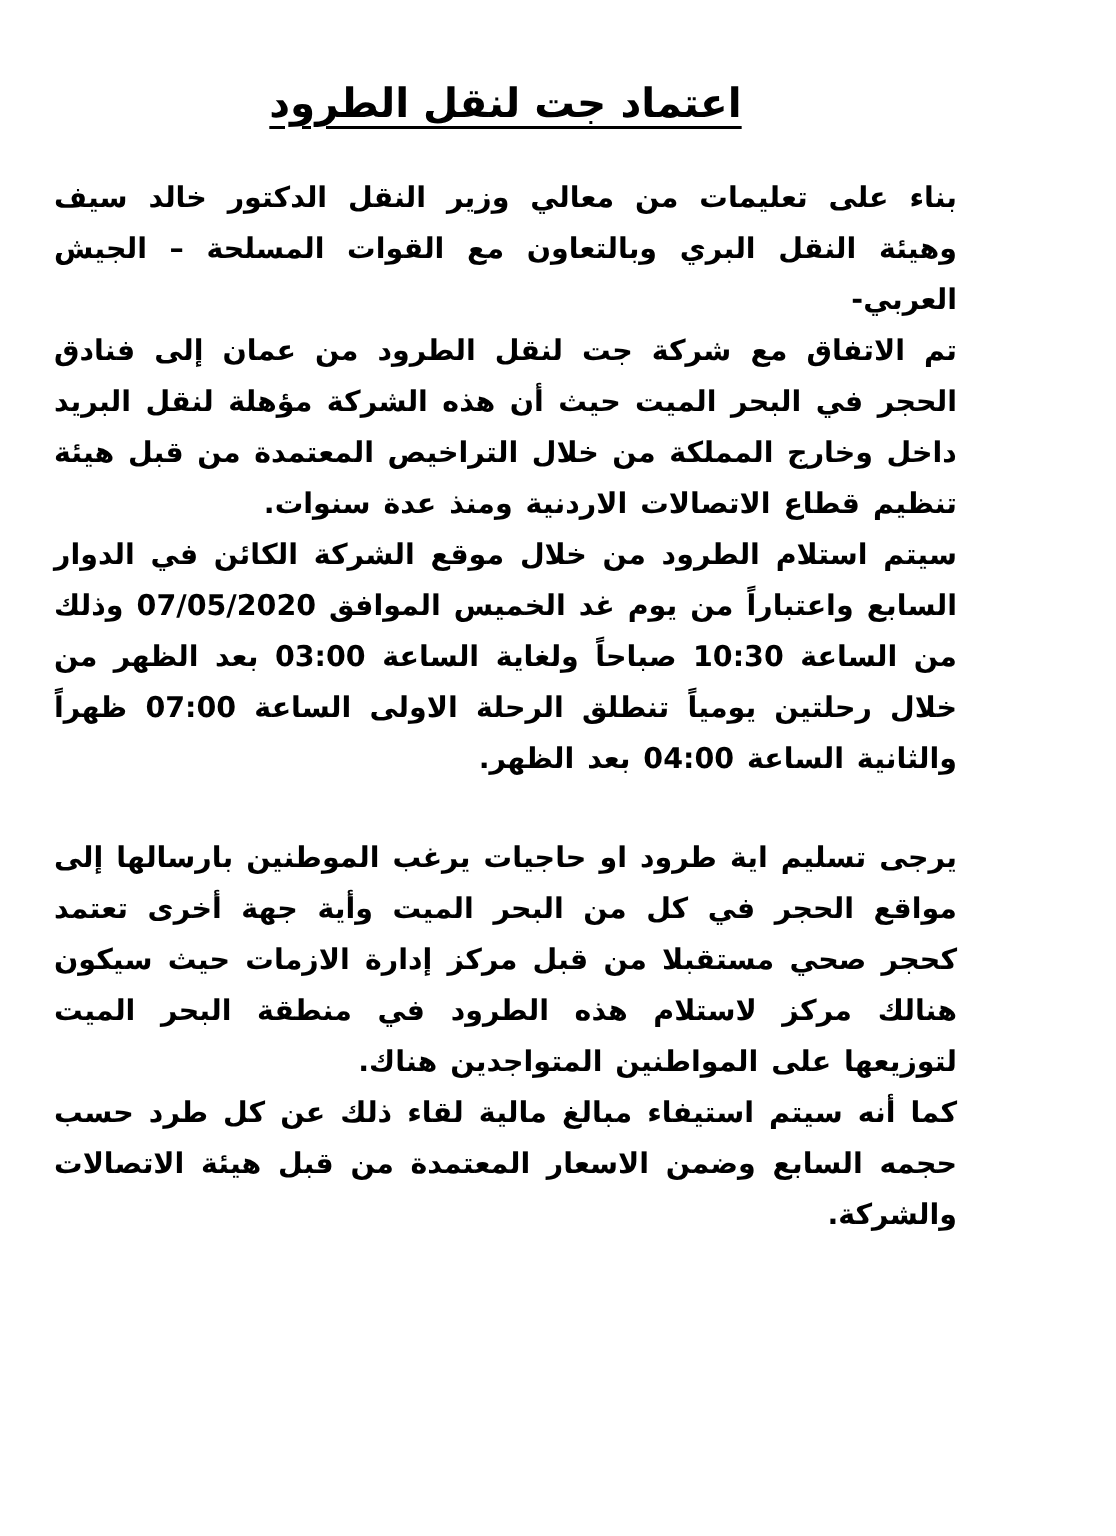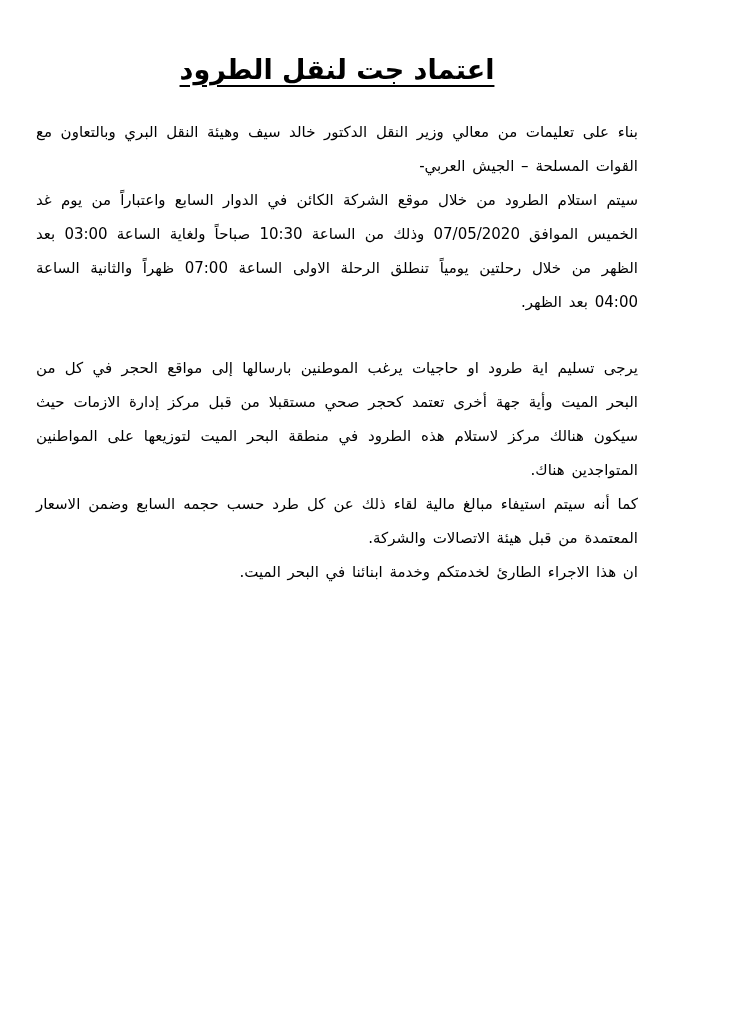--- a/index.html
+++ b/index.html
@@ -27,22 +27,22 @@
     font-weight: 700;
     text-decoration: underline;
     text-decoration-thickness: 2px;
     text-underline-offset: 6px;
     letter-spacing: 0.5px;
   }
   .doc-body {
     direction: rtl;
     unicode-bidi: embed;
     text-align: justify;
-    font-size: 15px;
-    font-weight: 400;
+    font-size: 19px;
+    font-weight: 700;
     line-height: 34px;
     word-spacing: 2px;
   }
   .doc-section {
     margin: 0 0 32px 0;
   }
   .doc-section:last-child {
     margin-bottom: 12px;
   }
   .doc-body p {
@@ -54,24 +54,24 @@
 
 <div class="page">
   <div class="content">
 
     <h1 class="doc-title">اعتماد جت لنقل الطرود</h1>
 
     <div class="doc-body">
 
       <div class="doc-section">
         <p>بناء على تعليمات من معالي وزير النقل الدكتور خالد سيف وهيئة النقل البري وبالتعاون مع القوات المسلحة – الجيش العربي-</p>
+        <p>تم الاتفاق مع شركة جت لنقل الطرود من عمان إلى فنادق الحجر في البحر الميت حيث أن هذه الشركة مؤهلة لنقل البريد داخل وخارج المملكة من خلال التراخيص المعتمدة من قبل هيئة تنظيم قطاع الاتصالات الاردنية ومنذ عدة سنوات.</p>
         <p>سيتم استلام الطرود من خلال موقع الشركة الكائن في الدوار السابع واعتباراً من يوم غد الخميس الموافق 07/05/2020 وذلك من الساعة 10:30 صباحاً ولغاية الساعة 03:00 بعد الظهر من خلال رحلتين يومياً تنطلق الرحلة الاولى الساعة 07:00 ظهراً والثانية الساعة 04:00 بعد الظهر.</p>
       </div>
 
       <div class="doc-section">
         <p>يرجى تسليم اية طرود او حاجيات يرغب الموطنين بارسالها إلى مواقع الحجر في كل من البحر الميت وأية جهة أخرى تعتمد كحجر صحي مستقبلا من قبل مركز إدارة الازمات حيث سيكون هنالك مركز لاستلام هذه الطرود في منطقة البحر الميت لتوزيعها على المواطنين المتواجدين هناك.</p>
         <p>كما أنه سيتم استيفاء مبالغ مالية لقاء ذلك عن كل طرد حسب حجمه السابع وضمن الاسعار المعتمدة من قبل هيئة الاتصالات والشركة.</p>
-        <p>ان هذا الاجراء الطارئ لخدمتكم وخدمة ابنائنا في البحر الميت.</p>
       </div>
 
     </div>
   </div>
 </div>
 
 </body></html>

